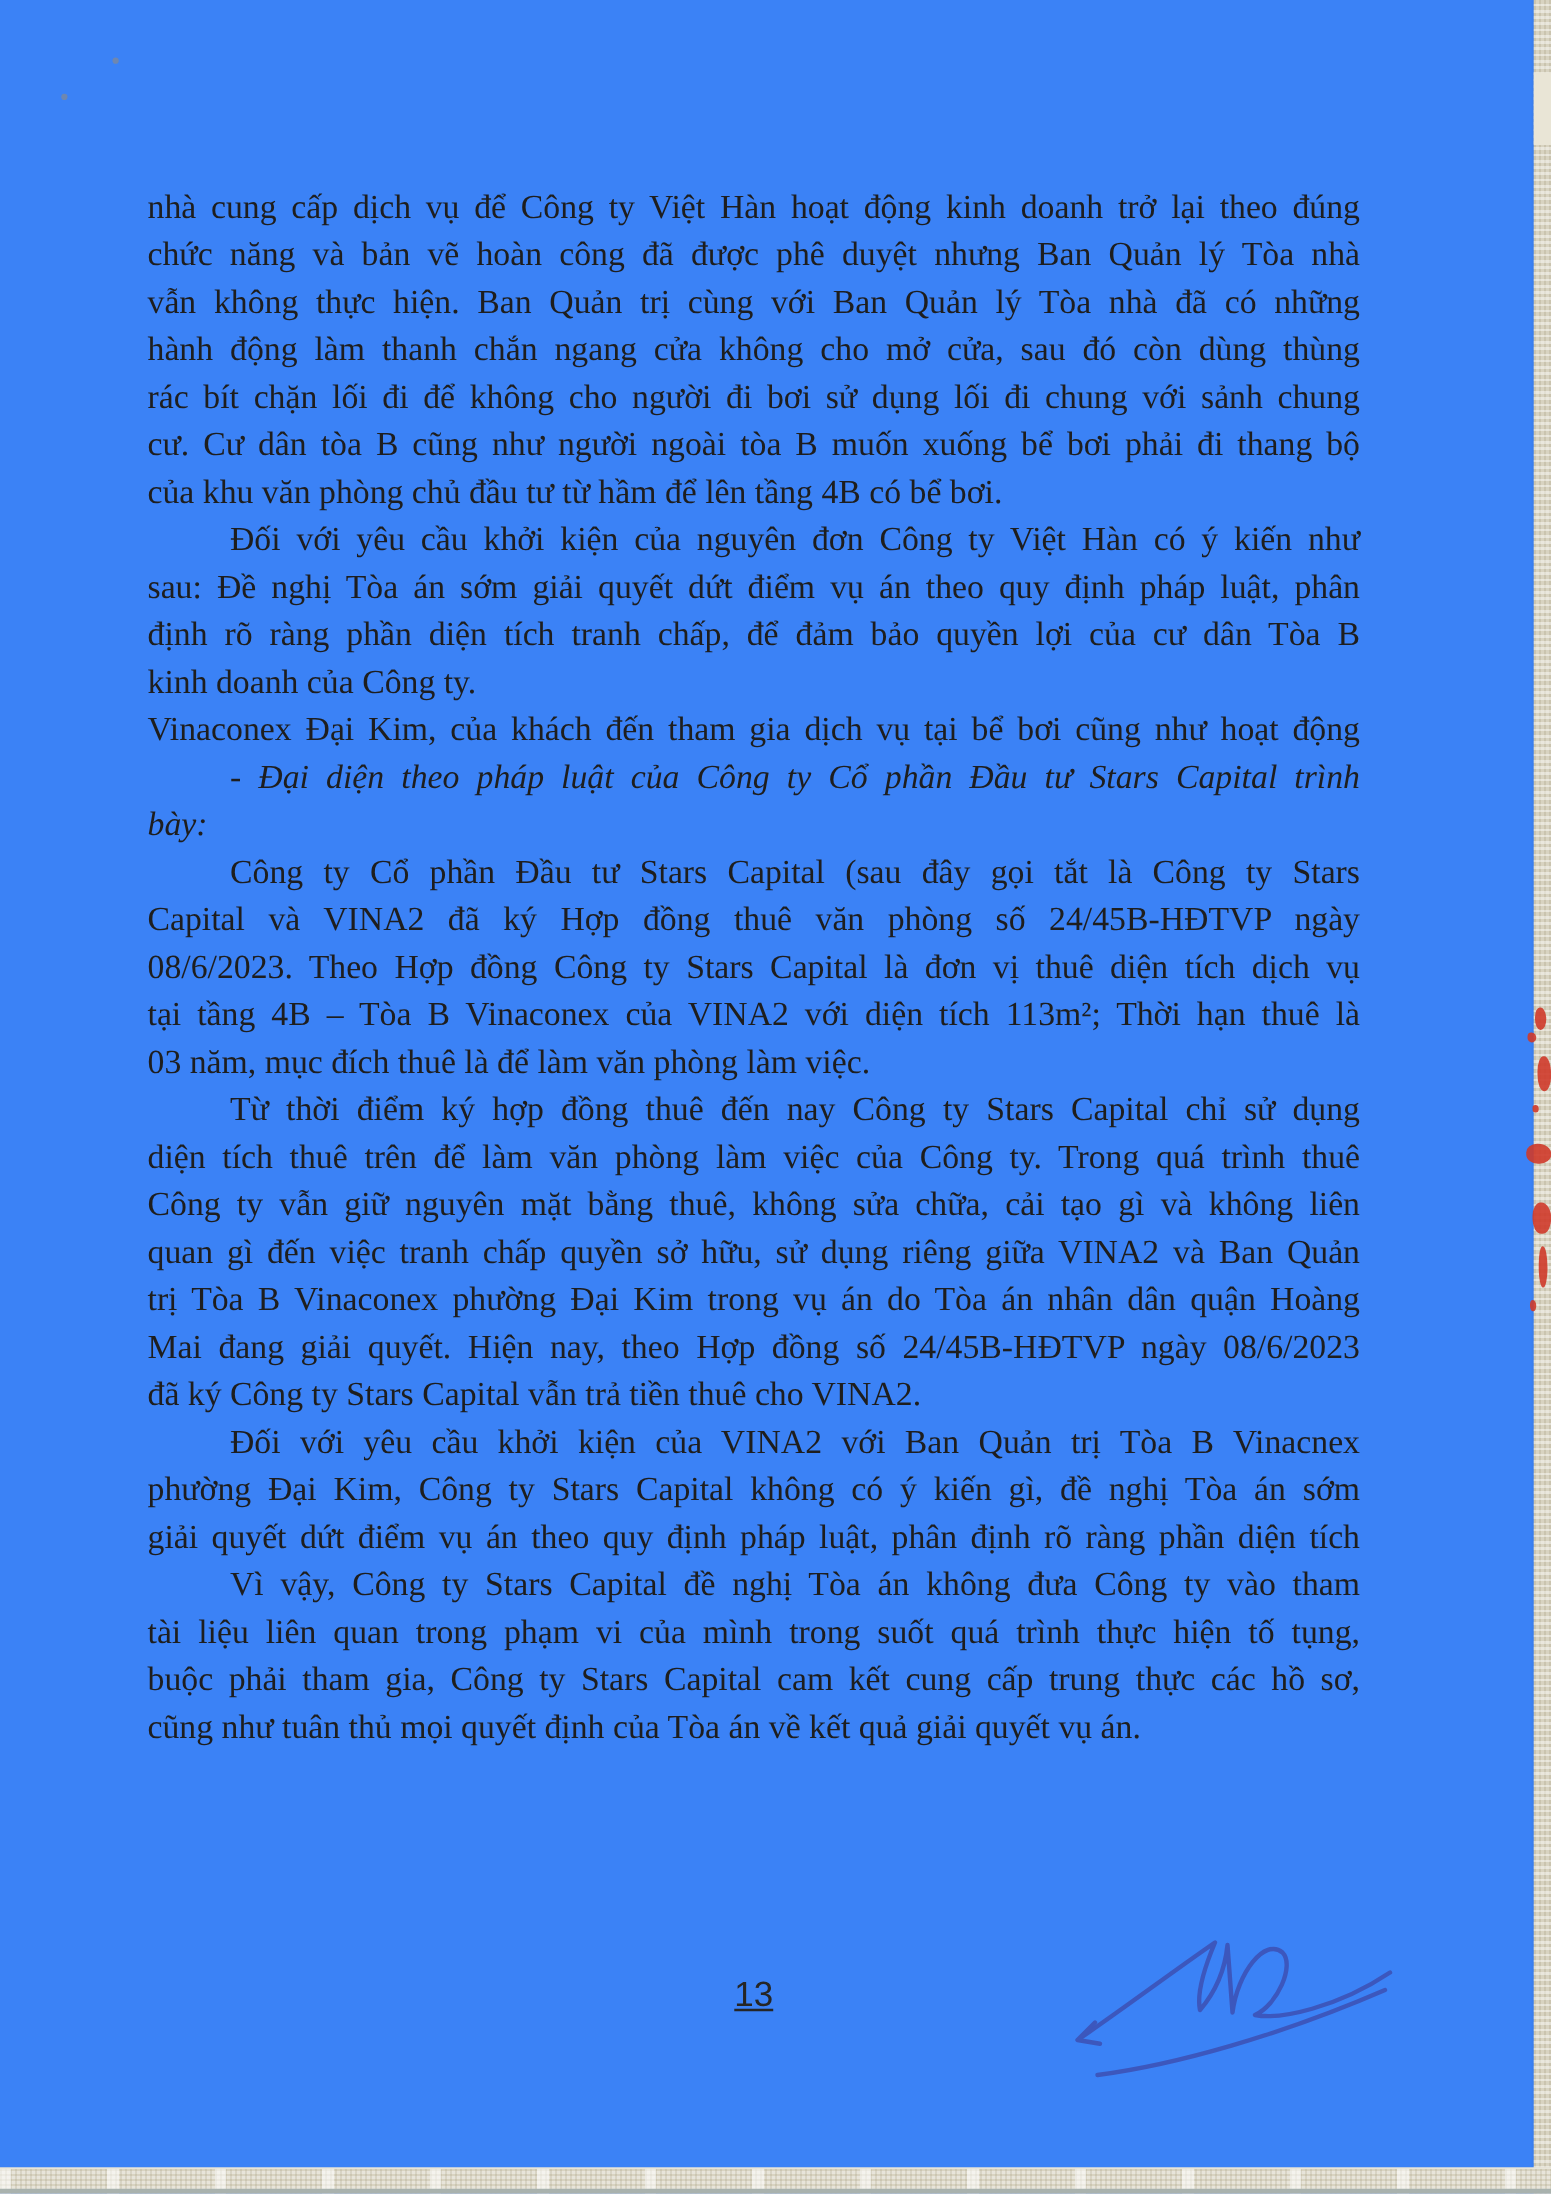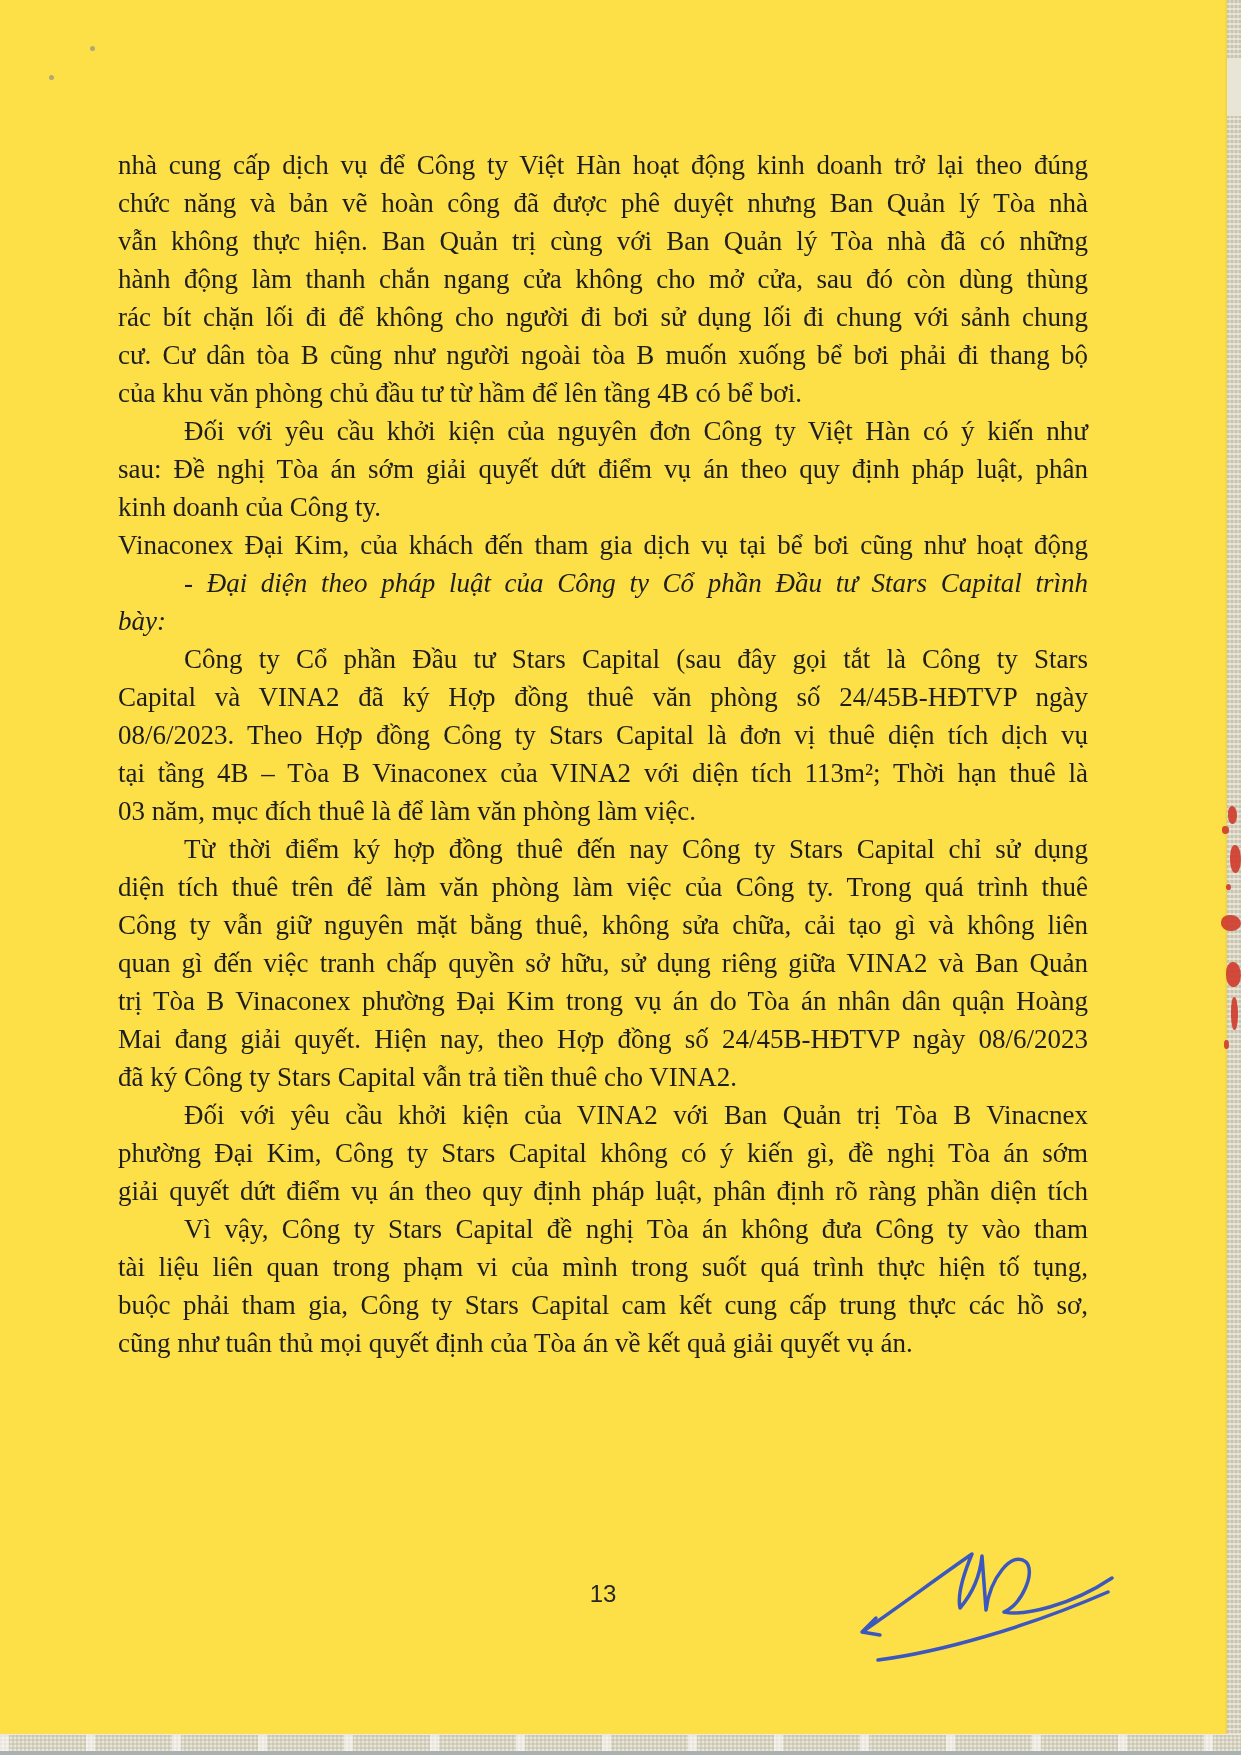--- a/index.html
+++ b/index.html
@@ -2,21 +2,21 @@
 <html lang="vi" style="--ink: #1e1e1e; --sig: #3c57bd; --red: #cf3a2a; --edge: #d8d3c1;"><head>
 <meta charset="utf-8">
 <title>Scanned document page 13</title>
 <style>
   html, body { margin: 0; padding: 0; background: #e9e9e9; }
   .page {
     position: relative;
     width: 1241px;
     height: 1755px;
     margin: 0 auto;
-    background: #fde047;
+    background: #3b82f6;
     overflow: hidden;
     font-family: "Liberation Serif", serif;
     color: var(--ink, #1e1e1e);
   }
   
   .textblock {
     position: absolute;
     left: 118px;
     top: 146px;
     width: 970px;
@@ -29,22 +29,23 @@
   .line.just { text-align-last: justify; }
   .line.indent { text-indent: 66px; }
   
   .pagenum {
     position: absolute;
     left: 118px;
     top: 1580px;
     width: 970px;
     text-align: center;
     font-family: "Liberation Sans", sans-serif;
-    font-size: 24px;
+    font-size: 28px;
     color: #262626;
+    text-decoration: underline;
   }
   .signature {
     position: absolute;
     left: 840px;
     top: 1518px;
     width: 300px;
     height: 160px;
   }
   
   .edge-right {
@@ -109,20 +110,21 @@
         <div class="line just">chức năng và bản vẽ hoàn công đã được phê duyệt nhưng Ban Quản lý Tòa nhà</div>
         <div class="line just">vẫn không thực hiện. Ban Quản trị cùng với Ban Quản lý Tòa nhà đã có những</div>
         <div class="line just">hành động làm thanh chắn ngang cửa không cho mở cửa, sau đó còn dùng thùng</div>
         <div class="line just">rác bít chặn lối đi để không cho người đi bơi sử dụng lối đi chung với sảnh chung</div>
         <div class="line just">cư. Cư dân tòa B cũng như người ngoài tòa B muốn xuống bể bơi phải đi thang bộ</div>
         <div class="line">của khu văn phòng chủ đầu tư từ hầm để lên tầng 4B có bể bơi.</div>
       </div>
       <div class="para">
         <div class="line just indent">Đối với yêu cầu khởi kiện của nguyên đơn Công ty Việt Hàn có ý kiến như</div>
         <div class="line just">sau: Đề nghị Tòa án sớm giải quyết dứt điểm vụ án theo quy định pháp luật, phân</div>
+        <div class="line just">định rõ ràng phần diện tích tranh chấp, để đảm bảo quyền lợi của cư dân Tòa B</div>
         <div class="line">kinh doanh của Công ty.</div>
         <div class="line just">Vinaconex Đại Kim, của khách đến tham gia dịch vụ tại bể bơi cũng như hoạt động</div>
       </div>
       <div class="para italic">
         <div class="line just indent">- Đại diện theo pháp luật của Công ty Cổ phần Đầu tư Stars Capital trình</div>
         <div class="line">bày:</div>
       </div>
       <div class="para">
         <div class="line just indent">Công ty Cổ phần Đầu tư Stars Capital (sau đây gọi tắt là Công ty Stars</div>
         <div class="line just">Capital và VINA2 đã ký Hợp đồng thuê văn phòng số 24/45B-HĐTVP ngày</div>

